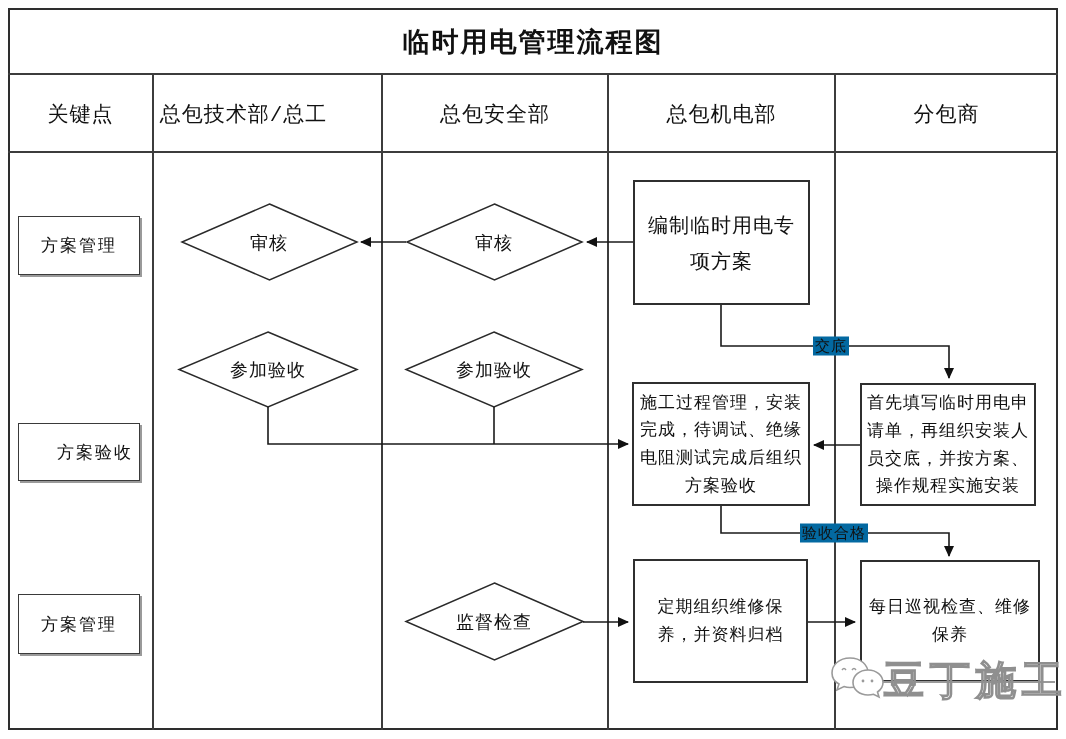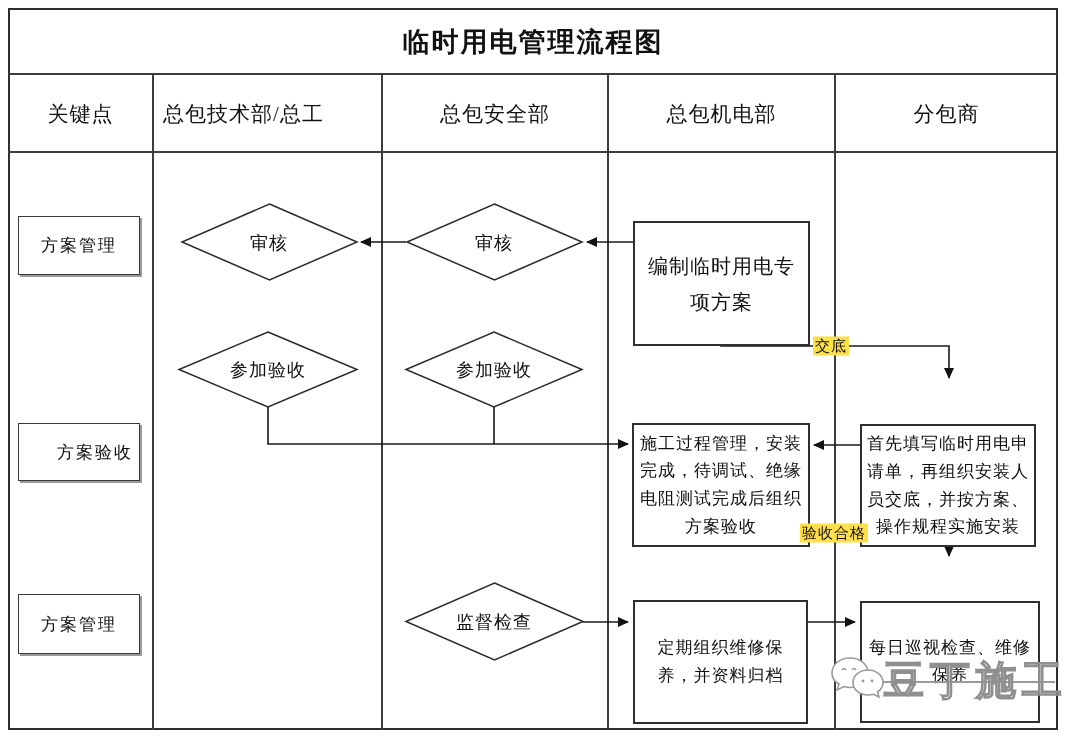--- a/index.html
+++ b/index.html
@@ -7,31 +7,31 @@
          font-family:"Liberation Serif","DejaVu Serif",serif;color:#111;}
   
   .gridline{position:absolute;background:#3c3c3c;z-index:1;}
   .grid-outer{position:absolute;left:8px;top:8px;width:1046px;height:718px;
               border:2px solid #2e2e2e;z-index:1;}
   
   .title-cell{position:absolute;left:10px;top:10px;width:1046px;height:63px;display:flex;
               align-items:center;justify-content:center;font-size:27px;font-weight:600;
               letter-spacing:2px;z-index:3;}
   .col-header{position:absolute;top:77px;height:74px;display:flex;align-items:center;
-              justify-content:center;font-size:21px;letter-spacing:1px;z-index:3;}
+              justify-content:center;font-size:21px;letter-spacing:1px;z-index:3;font-family:Liberation Mono, monospace;}
   
   .node-box{position:absolute;background:#fff;border:2px solid #2f2f2f;box-sizing:border-box;
             display:flex;align-items:center;justify-content:center;text-align:center;
-            font-size:17px;line-height:1.62;letter-spacing:1px;padding:4px 5px;z-index:3;margin-top:41px;}
+            font-size:17px;line-height:1.62;letter-spacing:1px;padding:4px 5px;z-index:3;}
   .kp-box{position:absolute;left:18px;width:122px;background:#fff;border:1.5px solid #3a3a3a;
           box-shadow:2px 2px 0 #9a9a9a;box-sizing:border-box;display:flex;align-items:center;
           justify-content:center;font-size:17px;letter-spacing:2px;z-index:3;}
   .diamond-label{position:absolute;transform:translate(-50%,-50%);font-size:18px;
                  letter-spacing:1px;z-index:3;white-space:nowrap;}
-  .edge-label{position:absolute;transform:translate(-50%,-50%);font-size:15px;background:#fde047;
+  .edge-label{position:absolute;transform:translate(-50%,-50%);font-size:15px;background:#0369a1;
               padding:0 2px;z-index:3;white-space:nowrap;letter-spacing:1px;}
   
   .flow-svg{position:absolute;left:0;top:0;z-index:2;}
   .flow-svg path.edge{stroke:#1a1a1a;stroke-width:1.6;fill:none;}
   .flow-svg polygon.diamond{stroke:#2a2a2a;stroke-width:1.5;fill:#ffffff;}
   
   .watermark{position:absolute;left:828px;top:650px;width:232px;height:62px;z-index:4;}
   .wm-line{position:absolute;left:22px;top:31px;width:205px;height:2px;background:#9a9a9a;}
   .wm-text{position:absolute;left:56px;top:3px;font-size:40px;letter-spacing:6px;
            font-weight:700;color:transparent;-webkit-text-stroke:1.3px #8f8f8f;

